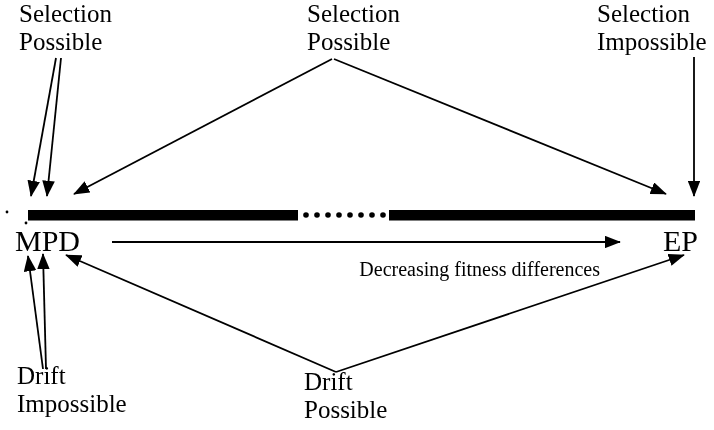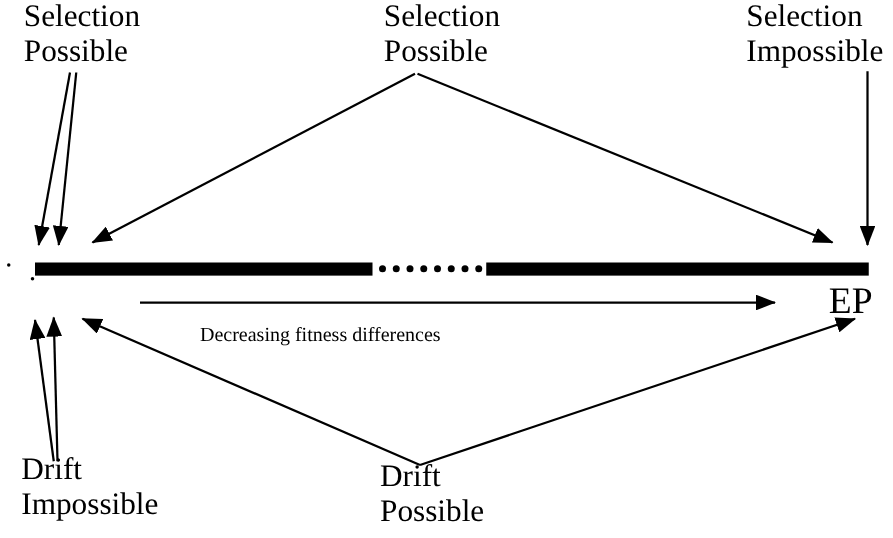--- a/index.html
+++ b/index.html
@@ -19,23 +19,23 @@
     white-space:nowrap;
   }
   .endpoint {
     position:absolute;
     font-size:30px;
     line-height:30px;
     white-space:nowrap;
   }
   .caption {
     position:absolute;
-    font-size:16px;
+    font-size:20px;
     line-height:26px;
-    text-align:left;
+    text-align:right;
     white-space:nowrap;
   }
 </style>
 </head>
 <body>
 
 <div class="canvas">
 
   <svg class="gfx" viewBox="0 0 714 430" xmlns="http://www.w3.org/2000/svg">
     <defs>
@@ -85,20 +85,21 @@
   <div class="label" style="left:307px; top:0px;">
     <div>Selection</div>
     <div>Possible</div>
   </div>
 
   <div class="label" style="left:597px; top:0px;">
     <div>Selection</div>
     <div>Impossible</div>
   </div>
 
+  <div class="endpoint" style="left:15px; top:226px;">MPD</div>
 
   <div class="endpoint" style="left:663px; top:226px;text-align:right;">EP</div>
 
   <div class="caption" style="left:160px; top:256px; width:440px;">Decreasing fitness differences</div>
 
   <div class="label" style="left:17px; top:362px;">
     <div>Drift</div>
     <div>Impossible</div>
   </div>
 

